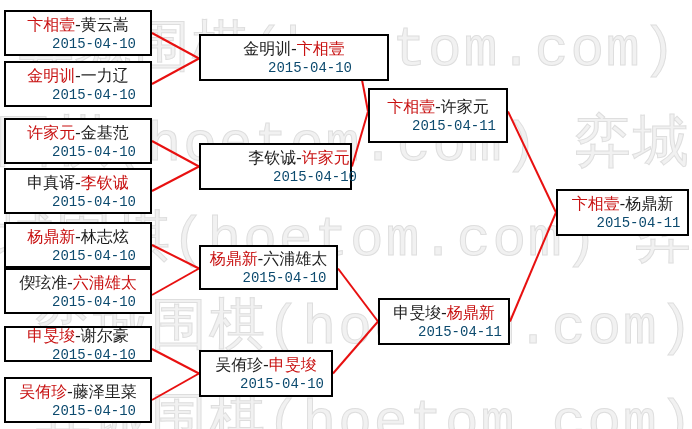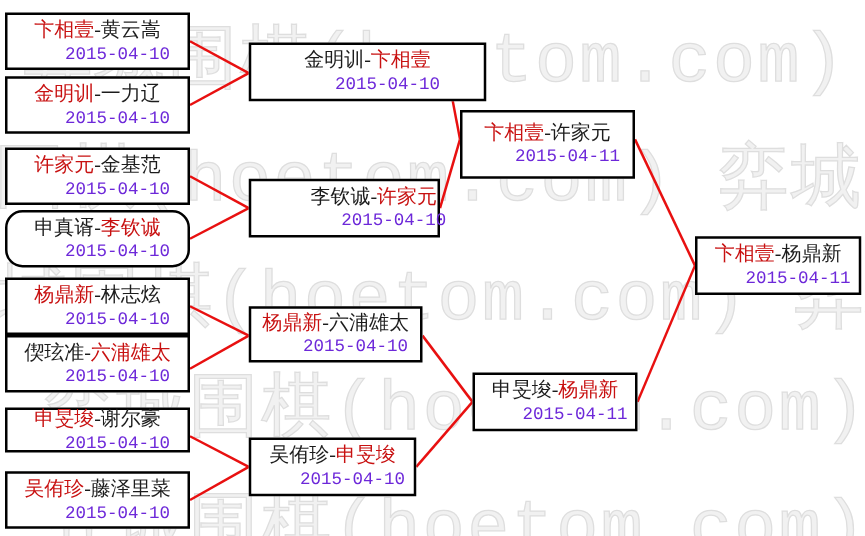--- a/index.html
+++ b/index.html
@@ -16,21 +16,21 @@
   }
   .connectors{position:absolute;left:0;top:0;z-index:1;}
   .match{
     position:absolute;z-index:2;background:#ffffff;border:2px solid #000;
     box-sizing:border-box;display:flex;flex-direction:column;
     align-items:center;justify-content:center;text-align:center;
   }
   .names{font-size:16px;line-height:21px;color:#1c1c1c;white-space:nowrap;text-align:right;}
   .names .win{color:#c81111;}
   .date{
-    font-size:14px;line-height:18px;color:#6d28d9;white-space:nowrap;
+    font-size:14px;line-height:18px;color:#0c4a6e;white-space:nowrap;
     font-family:"Liberation Mono","DejaVu Sans Mono",monospace;
     margin-left:32px;
   }
 </style>
 </head>
 <body>
 
 <div class="canvas">
   <div id="wm-layer">
       <div class="wm" style="left: 18px; top: 22px;">弈城围棋(hoetom.com) 弈城围棋(hoetom.com)</div>
@@ -61,21 +61,21 @@
         <div class="date">2015-04-10</div>
       </div>
       <div class="match" style="left: 4px; top: 61px; width: 148px; height: 46px;">
         <div class="names"><span class="win">金明训</span><span>-</span><span>一力辽</span></div>
         <div class="date">2015-04-10</div>
       </div>
       <div class="match" style="left: 4px; top: 118px; width: 148px; height: 46px;">
         <div class="names"><span class="win">许家元</span><span>-</span><span>金基范</span></div>
         <div class="date">2015-04-10</div>
       </div>
-      <div class="match" style="left: 4px; top: 168px; width: 148px; height: 46px; border-radius: 14px;">
+      <div class="match" style="left: 4px; top: 168px; width: 148px; height: 46px;">
         <div class="names"><span>申真谞</span><span>-</span><span class="win">李钦诚</span></div>
         <div class="date">2015-04-10</div>
       </div>
       <div class="match" style="left: 4px; top: 222px; width: 148px; height: 46px;">
         <div class="names"><span class="win">杨鼎新</span><span>-</span><span>林志炫</span></div>
         <div class="date">2015-04-10</div>
       </div>
       <div class="match" style="left: 4px; top: 268px; width: 148px; height: 46px;">
         <div class="names"><span>偰玹准</span><span>-</span><span class="win">六浦雄太</span></div>
         <div class="date">2015-04-10</div>

